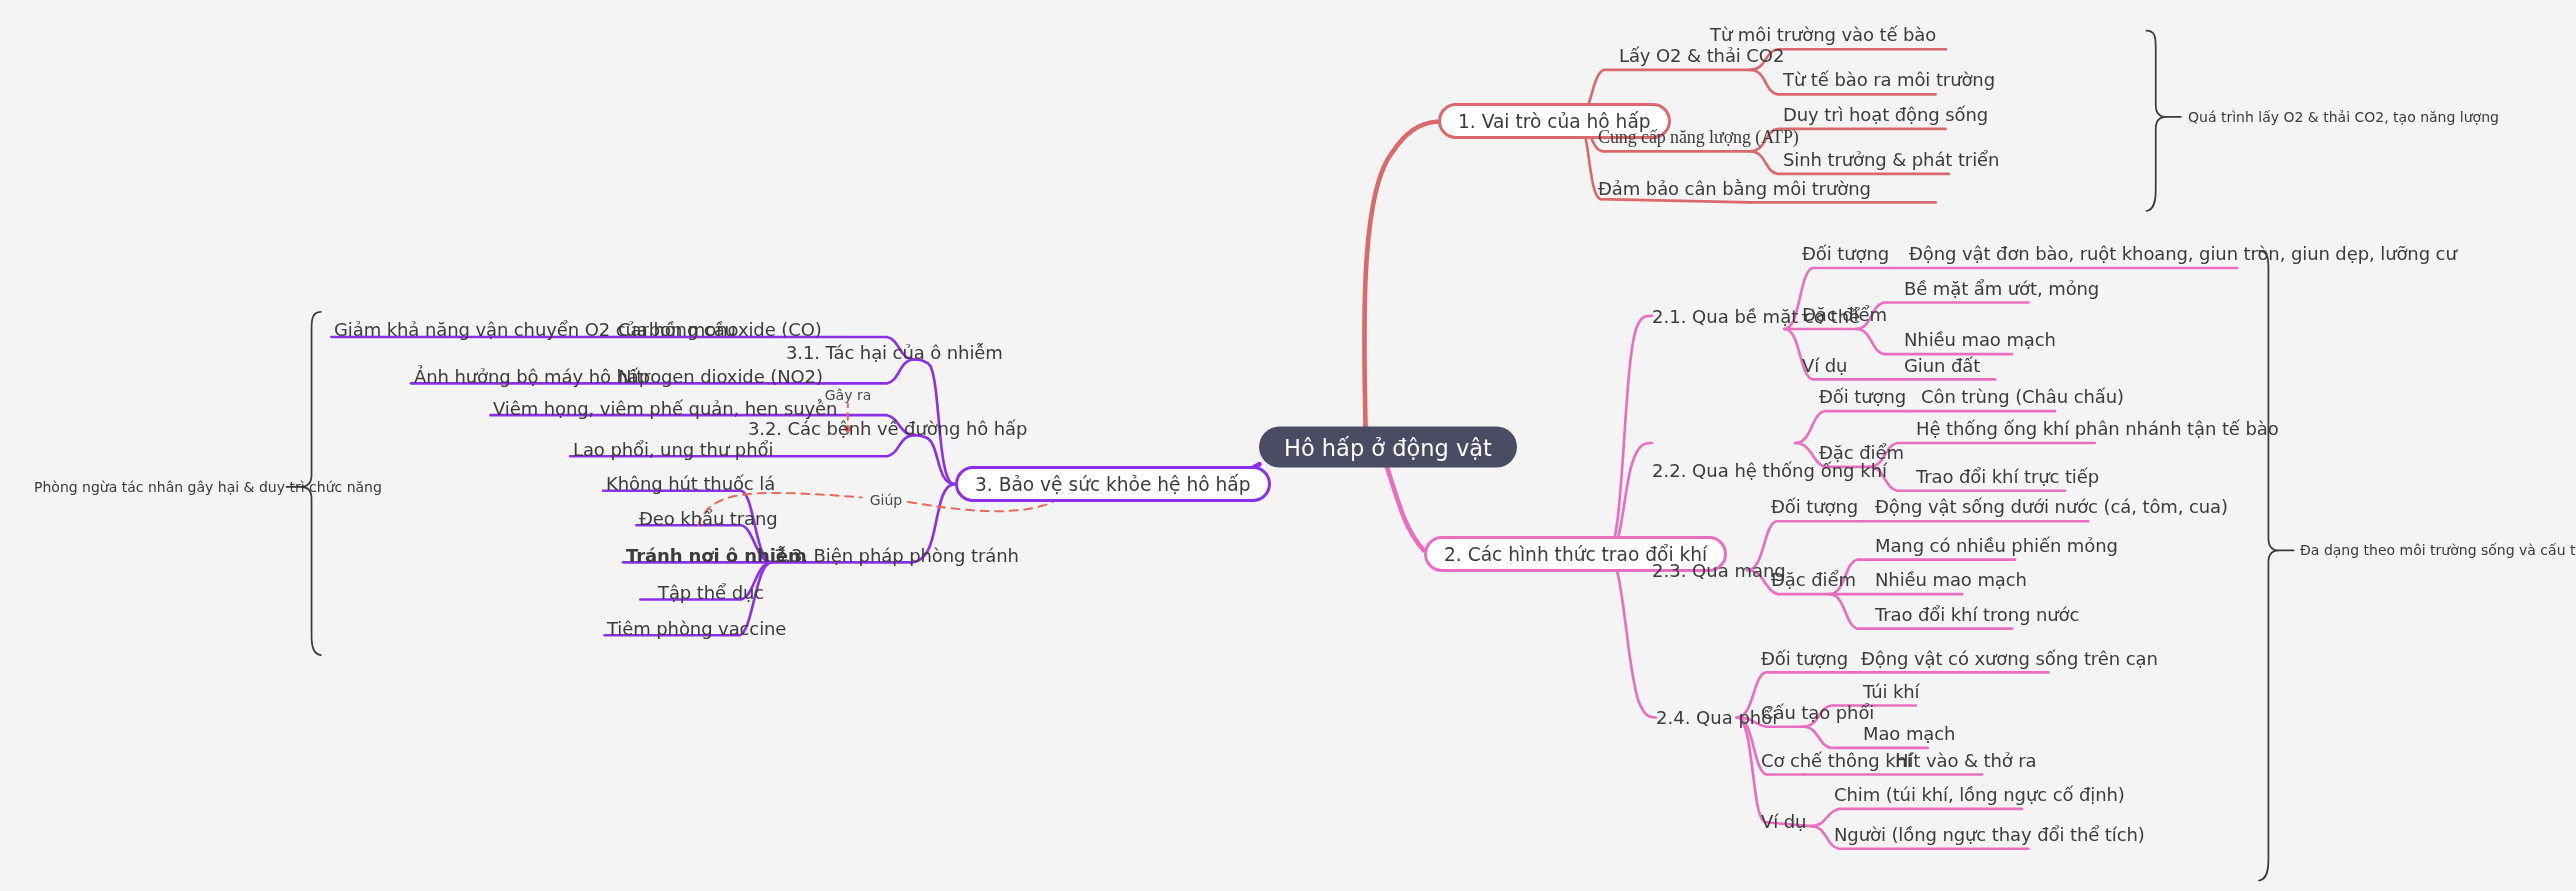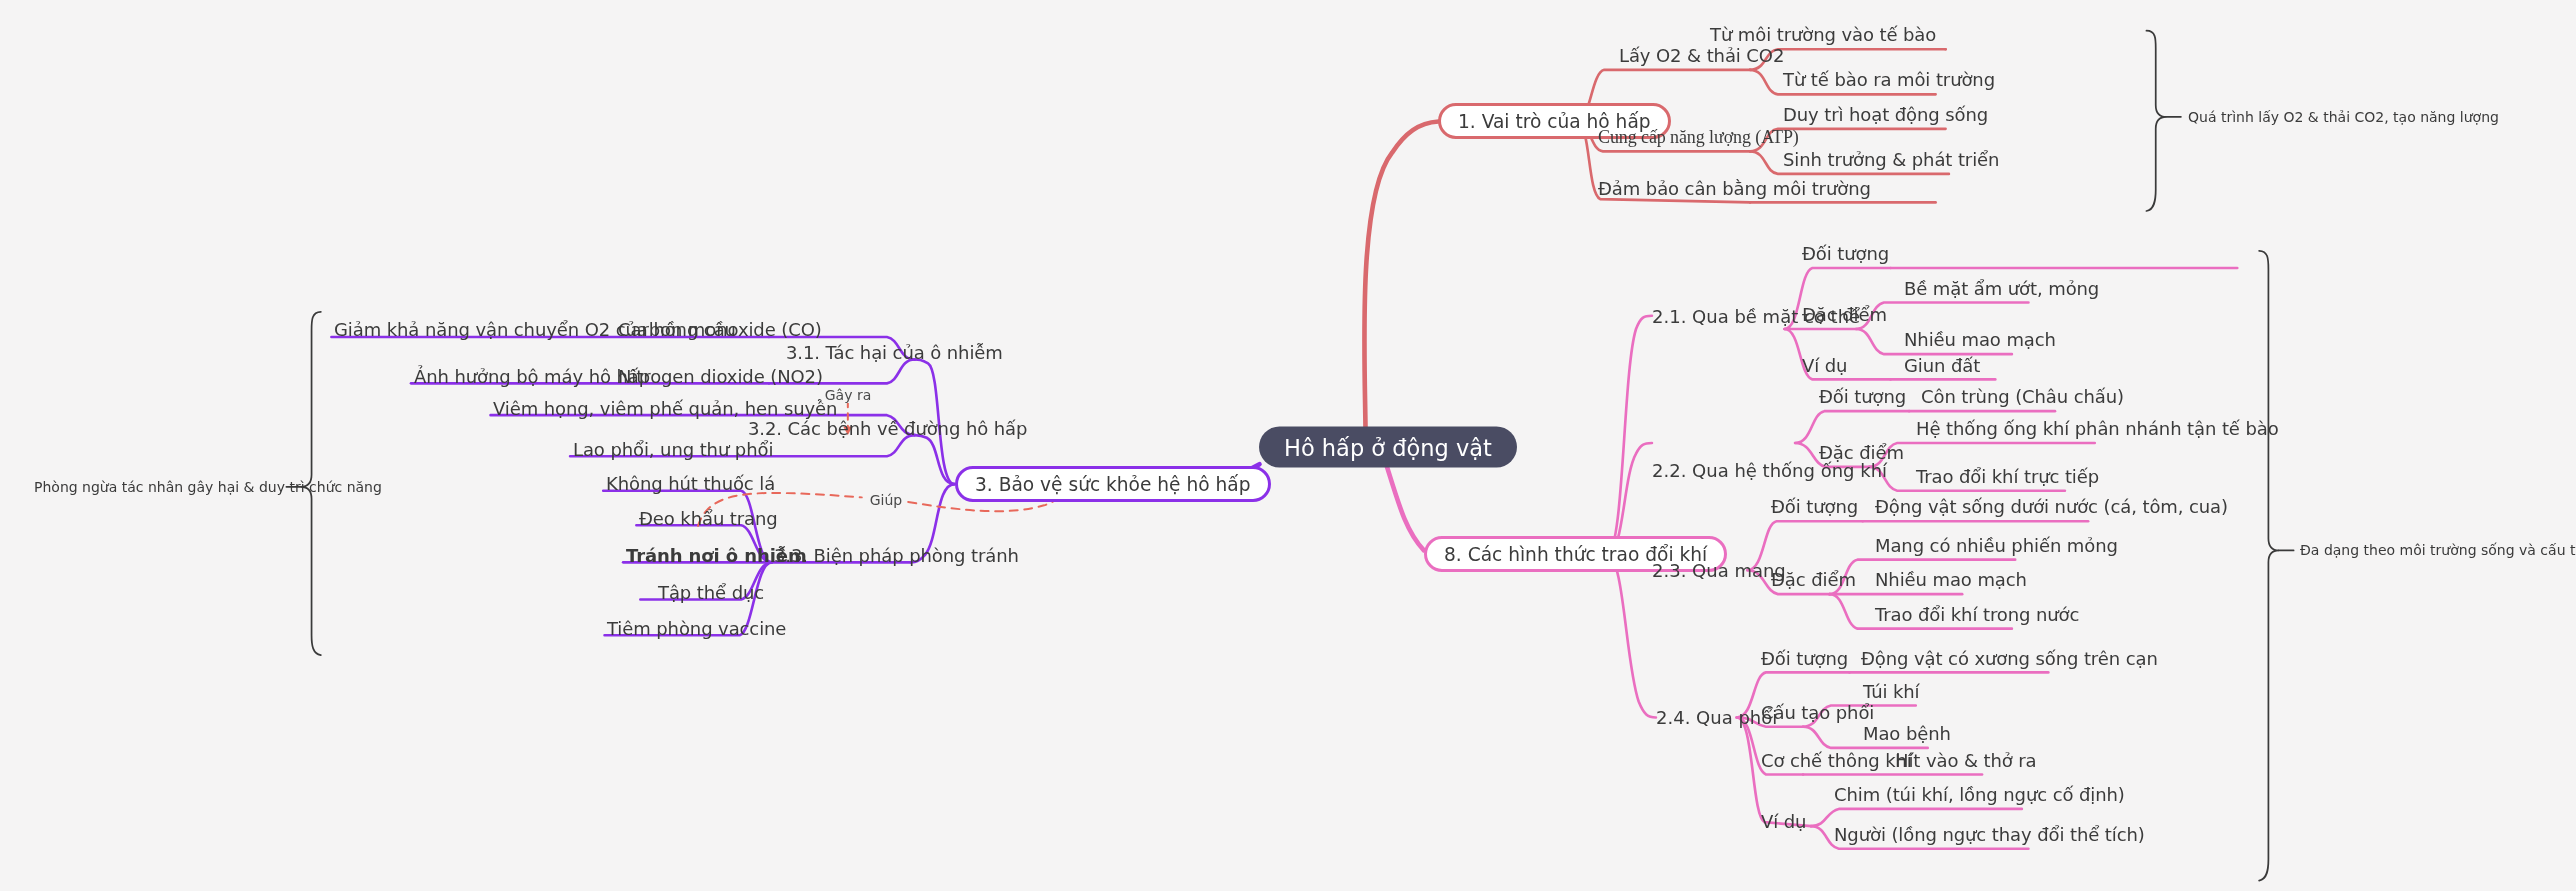--- a/index.html
+++ b/index.html
@@ -167,27 +167,28 @@
 
   <div class="lbl" style="left:1598px;top:146px;font-family:Liberation Serif, serif;">Cung cấp năng lượng (ATP)</div>
   <div class="lbl" style="left:1783px;top:124px;">Duy trì hoạt động sống</div>
   <div class="lbl" style="left:1783px;top:169px;">Sinh trưởng &amp; phát triển</div>
 
   <div class="lbl" style="left:1598px;top:198px;">Đảm bảo cân bằng môi trường</div>
 
   <div class="anno" style="left:2188px;top:117px;">Quá trình lấy O2 &amp; thải CO2, tạo năng lượng</div>
 
   <div class="node b2" style="left:1424px;top:554px;">
-    <span>8. Các hình thức trao đổi khí</span>
+    <span>2. Các hình thức trao đổi khí</span>
   </div>
 
   <div class="node b2" style="left:1652px;top:316px;border:none;background:transparent;padding:0;height:auto;font-size:18px;">
     <span>2.1. Qua bề mặt cơ thể</span>
   </div>
   <div class="lbl" style="left:1802px;top:263px;">Đối tượng</div>
+  <div class="lbl" style="left:1909px;top:263px;">Động vật đơn bào, ruột khoang, giun tròn, giun dẹp, lưỡng cư</div>
   <div class="lbl" style="left:1802px;top:324px;">Đặc điểm</div>
   <div class="lbl" style="left:1904px;top:298px;">Bề mặt ẩm ướt, mỏng</div>
   <div class="lbl" style="left:1904px;top:349px;">Nhiều mao mạch</div>
   <div class="lbl" style="left:1802px;top:375px;">Ví dụ</div>
   <div class="lbl" style="left:1904px;top:375px;">Giun đất</div>
 
   <div class="node b2" style="left:1652px;top:446px;border:none;background:transparent;padding:0;height:auto;font-size:18px;margin-top:24px;">
     <span>2.2. Qua hệ thống ống khí</span>
   </div>
   <div class="lbl" style="left:1819px;top:406px;">Đối tượng</div>
@@ -206,21 +207,21 @@
   <div class="lbl" style="left:1875px;top:589px;">Nhiều mao mạch</div>
   <div class="lbl" style="left:1875px;top:624px;">Trao đổi khí trong nước</div>
 
   <div class="node b2" style="left:1656px;top:717px;border:none;background:transparent;padding:0;height:auto;font-size:18px;">
     <span>2.4. Qua phổi</span>
   </div>
   <div class="lbl" style="left:1761px;top:668px;">Đối tượng</div>
   <div class="lbl" style="left:1861px;top:668px;">Động vật có xương sống trên cạn</div>
   <div class="lbl" style="left:1761px;top:722px;">Cấu tạo phổi</div>
   <div class="lbl" style="left:1863px;top:701px;">Túi khí</div>
-  <div class="lbl" style="left:1863px;top:743px;">Mao bệnh</div>
+  <div class="lbl" style="left:1863px;top:743px;">Mao mạch</div>
   <div class="lbl" style="left:1761px;top:770px;">Cơ chế thông khí</div>
   <div class="lbl" style="left:1895px;top:770px;">Hít vào &amp; thở ra</div>
   <div class="lbl" style="left:1761px;top:831px;">Ví dụ</div>
   <div class="lbl" style="left:1834px;top:804px;">Chim (túi khí, lồng ngực cố định)</div>
   <div class="lbl" style="left:1834px;top:844px;">Người (lồng ngực thay đổi thể tích)</div>
 
   <div class="anno" style="left:2300px;top:550px;">Đa dạng theo môi trường sống và cấu tạo cơ thể</div>
 
   <div class="node b3" style="left:955px;top:484px;">
     <span>3. Bảo vệ sức khỏe hệ hô hấp</span>

